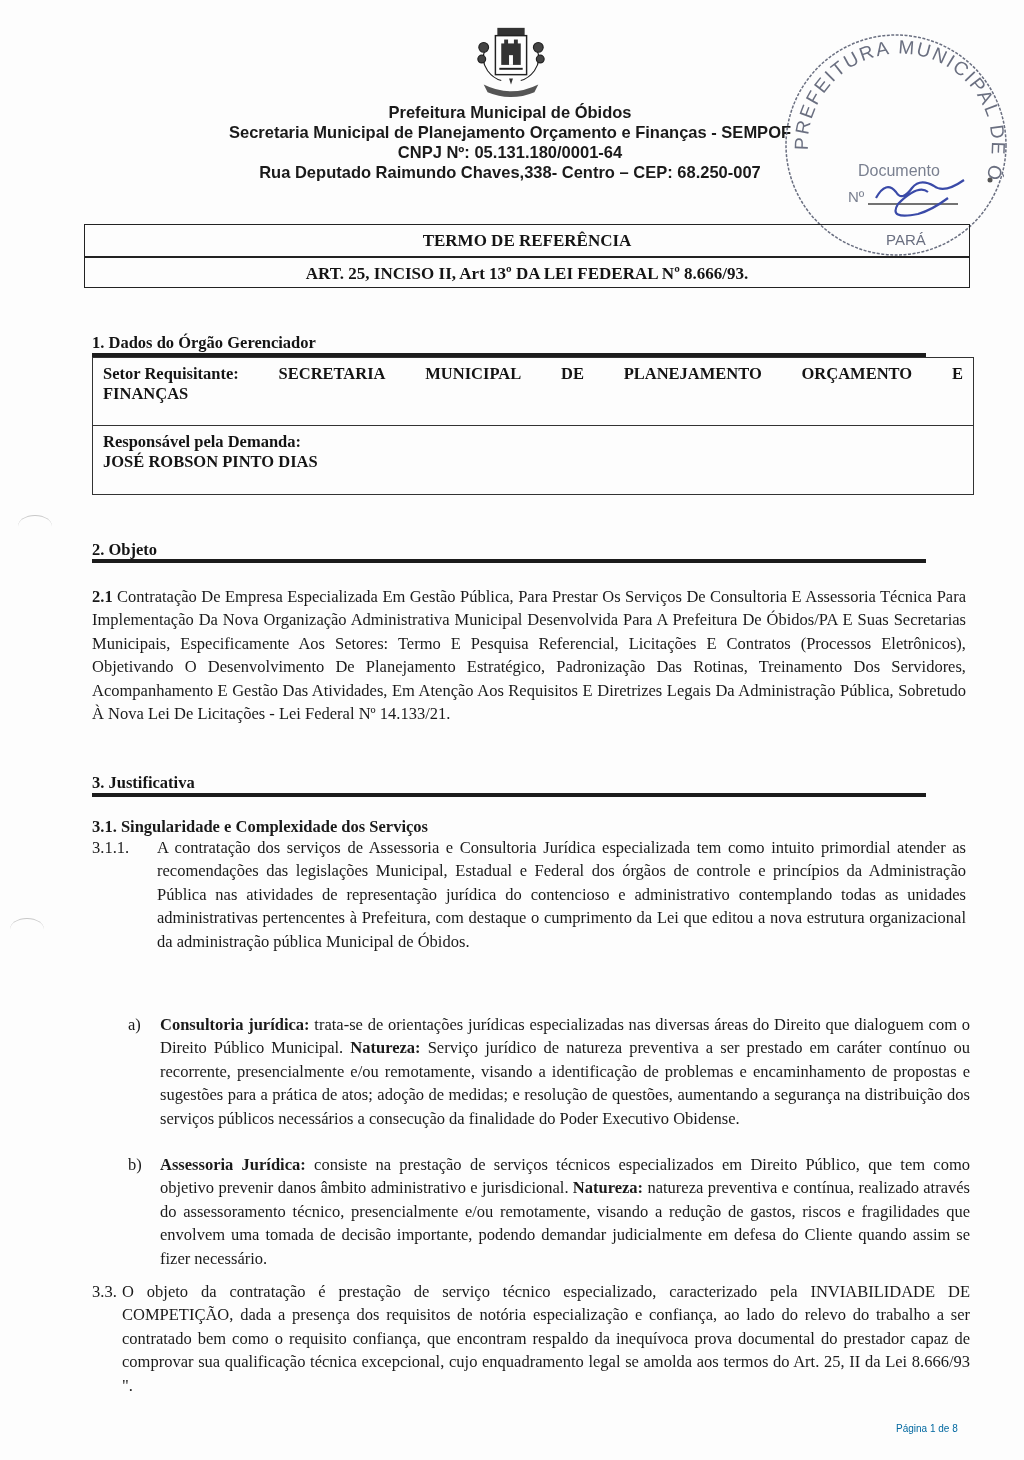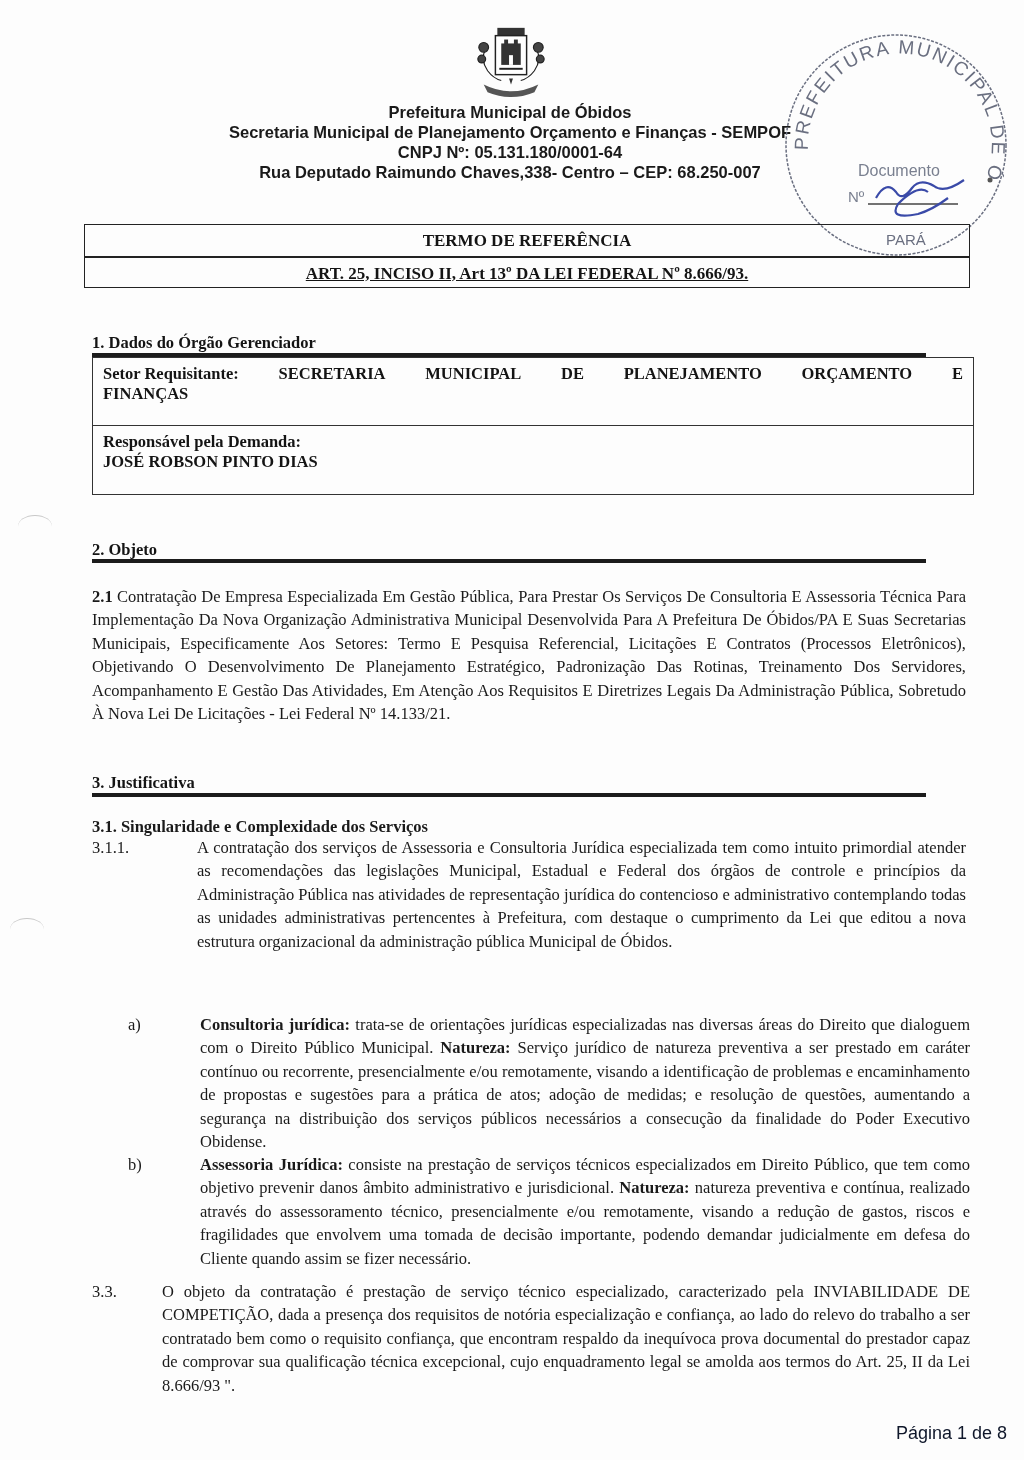--- a/index.html
+++ b/index.html
@@ -10,41 +10,41 @@
   .crest { position: absolute; left: 472px; top: 22px; width: 78px; height: 78px; }
   .letterhead { position: absolute; left: 190px; top: 102px; width: 640px; text-align: center;
     font-family: "Liberation Sans", sans-serif; font-weight: bold; font-size: 16.5px; line-height: 20px; color: #1a1a1a; }
   .letterhead div { white-space: nowrap; }
 
   .stamp { position: absolute; left: 778px; top: 10px; width: 240px; height: 250px; pointer-events: none; }
 
   .title-box { position: absolute; left: 84px; top: 224px; width: 886px; height: 64px; border: 1.5px solid #222; border-right-width: 1px; box-sizing: border-box; }
   .title-row { height: 31px; display: flex; align-items: center; justify-content: center;
     font-family: "Liberation Serif", serif; font-weight: bold; font-size: 17px; }
-  .title-row + .title-row { border-top: 2px solid #222; text-decoration: underline; }
+  .title-row + .title-row { border-top: 2px solid #222; }
 
   
   .sec-head { position: absolute; left: 92px; font-family: "Liberation Serif", serif; font-weight: bold; font-size: 16.5px; }
   .sec-rule { position: absolute; left: 92px; width: 834px; height: 4px; background: #1c1c1c; }
 
   .info-box { position: absolute; left: 92px; top: 357px; width: 882px; height: 138px; border: 1px solid #333; box-sizing: border-box;
     font-family: "Liberation Serif", serif; font-weight: bold; font-size: 16.5px; line-height: 20px; }
   .info-cell { padding: 6px 10px 0 10px; box-sizing: border-box; }
   .info-cell.first { height: 68px; border-bottom: 1px solid #333; }
   .justify-line { display: flex; justify-content: space-between; text-align: right; }
 
   .body-text { position: absolute; font-family: "Liberation Serif", serif; font-size: 16.5px; line-height: 23.4px; color: #1a1a1a; text-align: justify; }
   .num { font-weight: bold; }
 
   .item-row { position: absolute; font-family: Liberation Serif, serif; font-size: 16.5px; line-height: 23.4px; color: #1a1a1a; }
-  .hang { display: flex; gap: 40px; }
+  .hang { display: flex; }
   .hang .label { flex: 0 0 auto; }
   .hang .content { flex: 1 1 auto; text-align: justify; }
 
-  .page-num { position: absolute; left: 896px; top: 1423px; font-family: "Liberation Sans", sans-serif; font-size: 18px; color: #0f172a; }
+  .page-num { position: absolute; left: 896px; top: 1423px; font-family: "Liberation Sans", sans-serif; font-size: 10px; color: #0369a1; }
 
   .hole { position: absolute; width: 34px; height: 22px; border-top: 1.5px solid #c8c8c8; border-radius: 50% 50% 0 0; }
 </style>
 </head>
 <body>
 
 <div class="page">
 
   <svg class="crest" viewBox="0 0 80 80">
     <g fill="none" stroke="#222" stroke-width="1.2">

